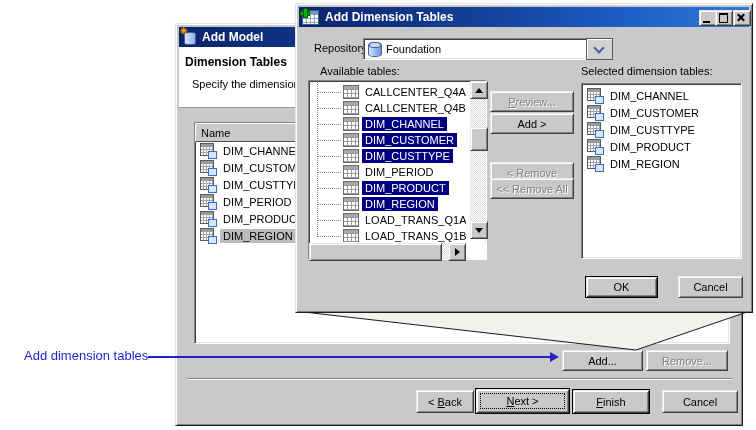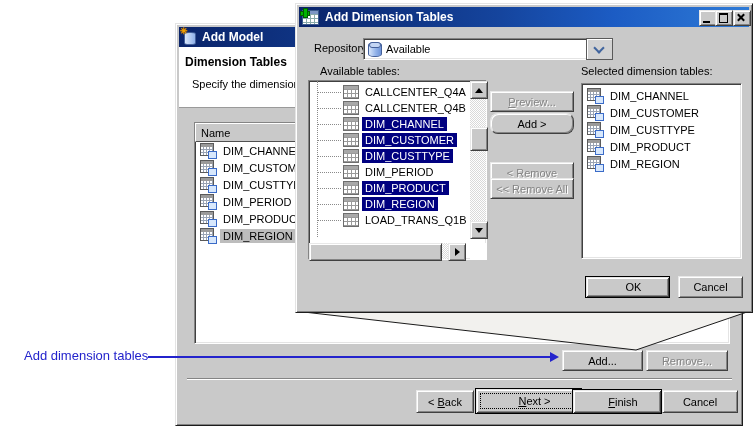--- a/index.html
+++ b/index.html
@@ -25,21 +25,21 @@
                     width:2px; height:9px; background:#000; }
   .cap-close::before { transform:rotate(45deg); } .cap-close::after { transform:rotate(-45deg); }
 
   
   .btn { position:absolute; background:#c9c9c9; font-size:11px; white-space:pre;
          border:1px solid; border-color:#e8e8e8 #404040 #404040 #e8e8e8;
          box-shadow: inset 1px 1px 0 #fff, inset -1px -1px 0 #848484;
          display:flex; align-items:center; justify-content:center; }
   .btn.default { border:1px solid #000;
          box-shadow: inset 1px 1px 0 #e8e8e8, inset -1px -1px 0 #404040,
-                     inset 2px 2px 0 #fff, inset -2px -2px 0 #848484; padding-left: 12px; }
+                     inset 2px 2px 0 #fff, inset -2px -2px 0 #848484; }
   .btn.disabled { color:#848484; text-shadow:1px 1px 0 #ffffff; }
   .btn .u { text-decoration:underline; }
   .btn.focusdots::after { content:""; position:absolute; inset:4px; border:1px dotted #000; }
 
   
   .sunken { position:absolute; background:#fff;
             border:1px solid; border-color:#848484 #fff #fff #848484;
             box-shadow: inset 1px 1px 0 #404040, inset -1px -1px 0 #e4e4e4; }
   .etched { position:absolute; height:0; border-top:1px solid #848484; border-bottom:1px solid #fff; }
   .lbl { position:absolute; white-space:nowrap; }
@@ -199,21 +199,21 @@
       <span class="icon-table-plus"></span>
       <span>Add Dimension Tables</span>
     </div>
     <div class="cap cap-min" style="left:403px;"></div>
     <div class="cap cap-max" style="left:419px;"></div>
     <div class="cap cap-close" style="left:437px;"></div>
 
     <div class="lbl" style="left:18px; top:38px;">Repository:</div>
     <div class="sunken" style="left:67px; top:34px; width:219px; height:20px; display:flex; align-items:center; padding-left:4px;">
       <span class="cyl"></span>
-      <span>Available</span>
+      <span>Foundation</span>
     </div>
     <div style="position:absolute; left:290px; top:34px; width:25px; height:20px; background:#d2d2d2; border:1px solid #5a5a5a; box-shadow: inset 1px 1px 0 #fff;">
       <span class="chev"></span>
     </div>
 
     <div class="lbl" style="left:12px; top:61px;margin-left:12px;">Available tables:</div>
 
     <div class="sunken" style="left:12px; top:76px; width:177px; height:178px;">
       <div style="position:absolute; left:0; top:0; width:157px; height:158px; overflow:hidden; padding-top:3px;">
         <div class="tree-vline"></div>
@@ -246,20 +246,24 @@
             <div class="trow sel">
             <span class="ticon"></span>
             <span class="txt">DIM_PRODUCT</span>
           </div>
             <div class="trow sel">
             <span class="ticon"></span>
             <span class="txt">DIM_REGION</span>
           </div>
             <div class="trow">
             <span class="ticon"></span>
+            <span class="txt">LOAD_TRANS_Q1A</span>
+          </div>
+            <div class="trow">
+            <span class="ticon"></span>
             <span class="txt">LOAD_TRANS_Q1B</span>
           </div>
           </div>
       </div>
 
       <div class="checker" style="position:absolute; right:0; top:0; width:16px; height:158px;">
         <div class="sb-btn" style="left:0; top:0; width:16px; height:16px;">
             <span class="tri-up"></span>
           </div>
         <div class="sb-thumb" style="left:0; top:46px; width:16px; height:22px;"></div>
@@ -273,21 +277,21 @@
         <div class="sb-btn" style="right:0; top:0; width:16px; height:16px;">
             <span class="tri-right"></span>
           </div>
       </div>
       <div style="position:absolute; right:0; bottom:0; width:16px; height:16px; background:#fff;"></div>
     </div>
 
     <div class="btn disabled" style="left:194px; top:87px; width:82px; height:19px;">
       <span class="u">P</span><span>review...</span>
     </div>
-    <div class="btn" style="left:194px; top:109px; width:82px; height:19px;border-radius:8px;">
+    <div class="btn" style="left:194px; top:109px; width:82px; height:19px;">
       <span>Add &gt;</span>
     </div>
     <div class="btn disabled" style="left:194px; top:158px; width:82px; height:19px;">
       <span>&lt; Remove</span>
     </div>
     <div class="btn disabled" style="left:194px; top:174px; width:82px; height:19px;">
       <span>&lt;&lt; Remove All</span>
     </div>
 
     <div class="lbl" style="left:285px; top:61px;">Selected dimension tables:</div>

